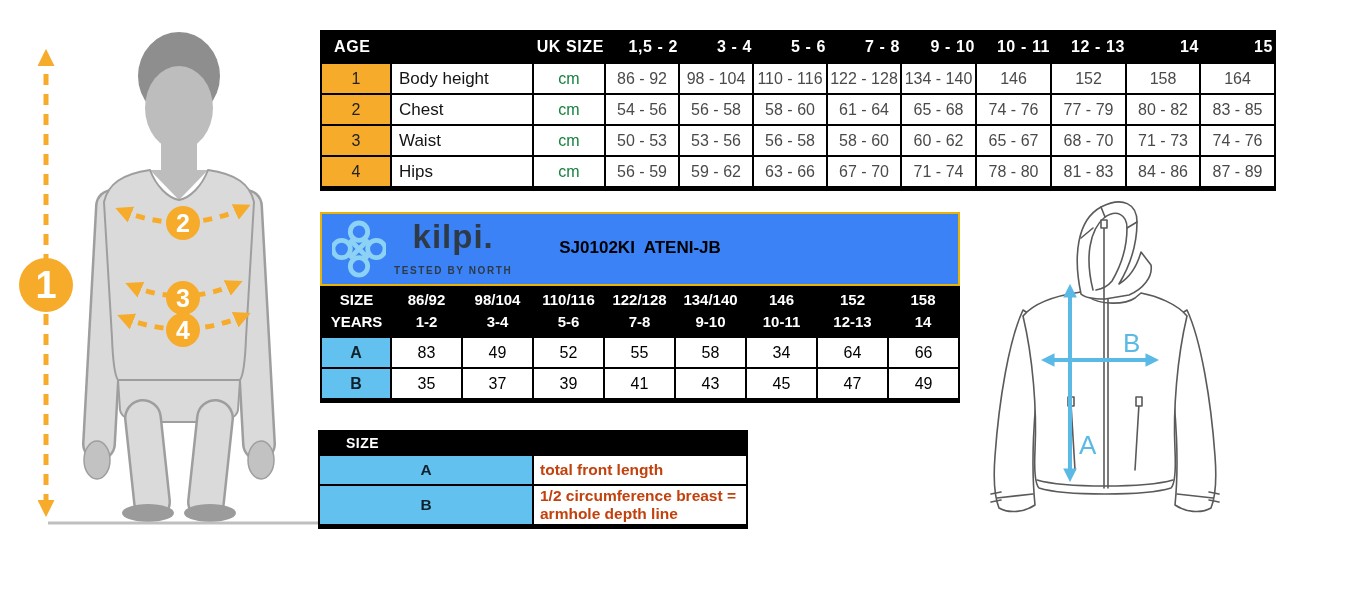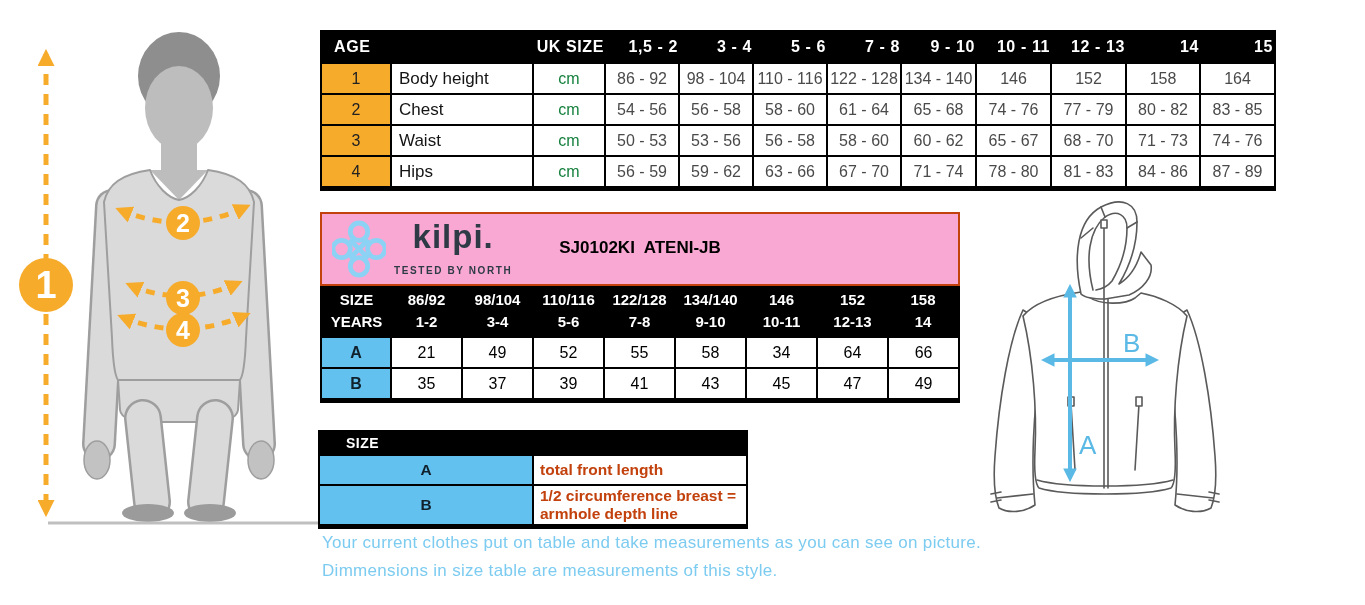--- a/index.html
+++ b/index.html
@@ -16,21 +16,21 @@
   .age-table th.age-label { text-align:left; padding-left:12px; }
   .age-table td { border:2px solid #000; height:27px; text-align:center;
                   font-size:16px; color:#4a4a4a; }
   .age-table td.num { background:#F7AB2B; color:#222; font-weight:500; }
   .age-table td.rowlabel { text-align:left; padding-left:7px; color:#141414; font-size:17px; }
   .age-table td.unit { color:#15803d; }
 
   
   .kilpi-table { position:absolute; left:320px; top:212px; width:640px;
                  border:2px solid #000; border-bottom:5px solid #000; }
-  .kilpi-table td.logo-cell { height:68px; background:#f9a8d4; position:relative; border:2px solid #c2410c; }
+  .kilpi-table td.logo-cell { height:68px; background:#3b82f6; position:relative; border:2px solid #eab308; }
   .logo-wrap { position:absolute; left:10px; top:6px; display:flex; align-items:center; }
   .brand-text { margin-left:8px; }
   .brand-name { font-size:33px; font-weight:bold; color:#2E3A46; letter-spacing:1px; line-height:30px; }
   .brand-tagline { font-size:10px; font-weight:bold; color:#2E3A46; letter-spacing:1.6px; margin-top:13px; }
   .product-code { position:absolute; left:50%; top:24px; transform:translateX(-50%);
                   font-size:17px; font-weight:bold; color:#000; white-space:pre; }
   .kilpi-table tr.k-head th { background:#000; color:#fff; font-weight:bold; font-size:15px;
                               height:48px; text-align:center; line-height:22px; }
   .kilpi-table td { border:2px solid #000; height:27px; text-align:center; font-size:16px; color:#000; }
   .kilpi-table td.key { background:#62C1EE; font-weight:bold; color:#10202c; font-size:16px; }
@@ -259,21 +259,21 @@
         <div>152</div>
         <div>12-13</div>
       </th>
       <th>
         <div>158</div>
         <div>14</div>
       </th>
     </tr>
     <tr>
       <td class="key">A</td>
-      <td>21</td>
+      <td>83</td>
       <td>49</td>
       <td>52</td>
       <td>55</td>
       <td>58</td>
       <td>34</td>
       <td>64</td>
       <td>66</td>
     </tr>
     <tr>
       <td class="key">B</td>
@@ -337,18 +337,14 @@
     <g stroke="#5BB9E6" stroke-width="4" fill="none">
       <path d="M 85 90 L 85 280" marker-start="url(#barw)" marker-end="url(#barw)"></path>
       <path d="M 60 162 L 170 162" marker-start="url(#barw)" marker-end="url(#barw)"></path>
     </g>
     <g font-family="Liberation Sans, sans-serif" font-size="26" fill="#5BB9E6">
       <text x="94" y="256">A</text>
       <text x="138" y="154">B</text>
     </g>
   </svg>
 
-  <div class="footer">
-    <div>Your current clothes put on table and take measurements as you can see on picture.</div>
-    <div>Dimmensions in size table are measurements of this style.</div>
-  </div>
 
 </div>
 
 </body></html>

